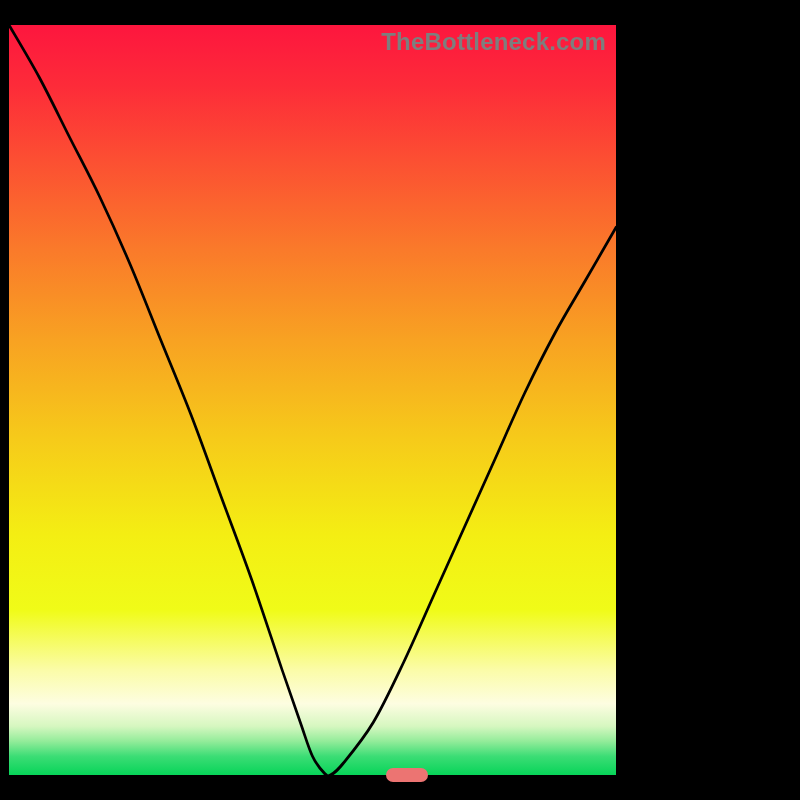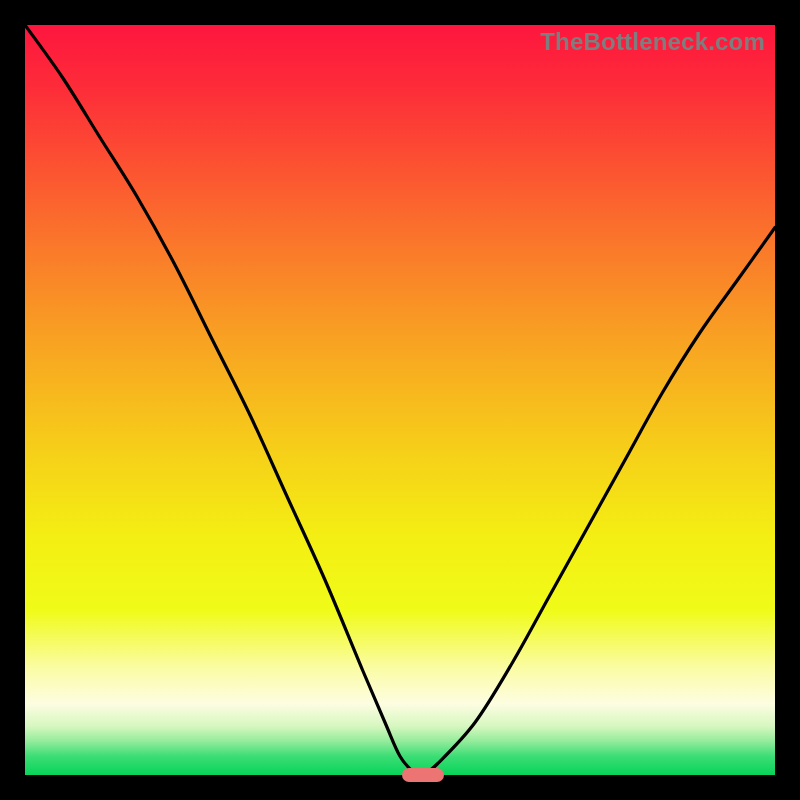--- a/index.html
+++ b/index.html
@@ -5,23 +5,23 @@
   html, body {
     margin: 0;
     padding: 0;
     width: 800px;
     height: 800px;
     background: #000000;
     overflow: hidden;
   }
   .frame {
     position: absolute;
-    left: 25px;
+    left: 9px;
     top: 25px;
-    width: 750px;
+    width: 607px;
     height: 750px;
     box-sizing: border-box;
   }
   .gradient-bg {
     position: absolute;
     left: 0;
     top: 0;
     width: 100%;
     height: 100%;
   }

